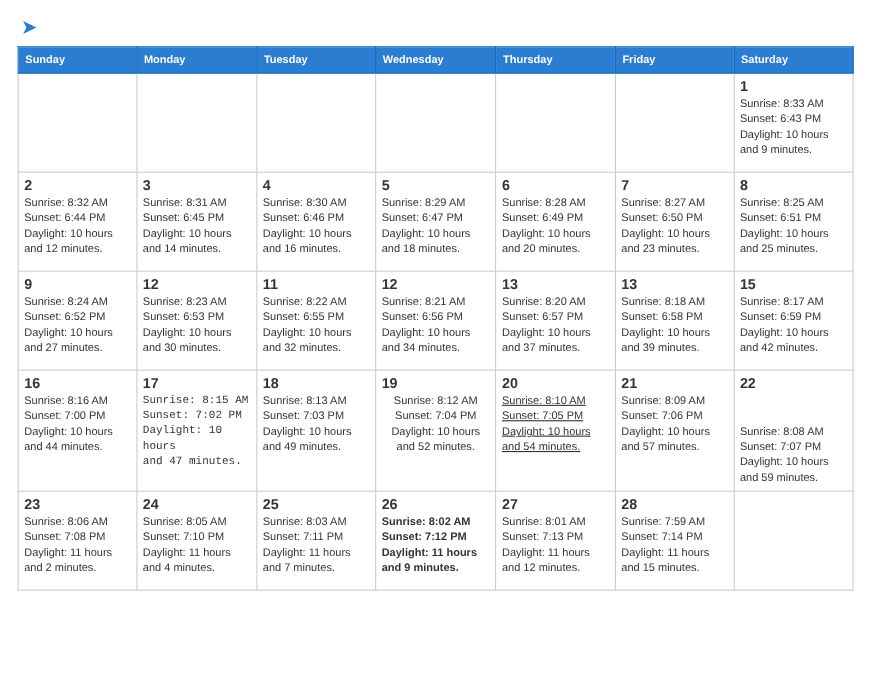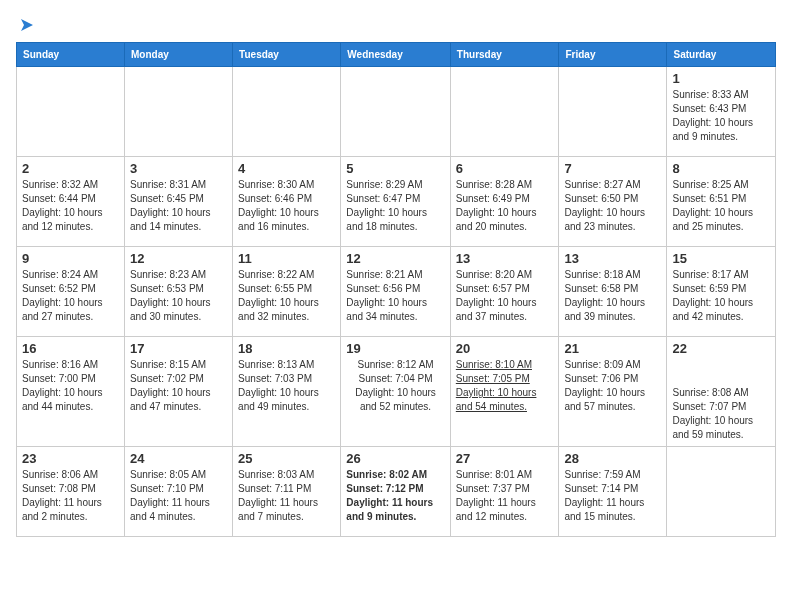--- a/index.html
+++ b/index.html
@@ -241,21 +241,21 @@
       <tr>
         <td>
           <span class="day-num">16</span>
           <div class="day-info" style="white-space: pre-line;">Sunrise: 8:16 AM
 Sunset: 7:00 PM
 Daylight: 10 hours
 and 44 minutes.</div>
         </td>
         <td>
           <span class="day-num">17</span>
-          <div class="day-info" style="white-space: pre-line;">Sunrise: 8:15 AM
+          <div class="day-info" style="white-space: pre-line; font-family: Liberation Mono, monospace;">Sunrise: 8:15 AM
 Sunset: 7:02 PM
 Daylight: 10 hours
 and 47 minutes.</div>
         </td>
         <td>
           <span class="day-num">18</span>
           <div class="day-info" style="white-space: pre-line;">Sunrise: 8:13 AM
 Sunset: 7:03 PM
 Daylight: 10 hours
 and 49 minutes.</div>
@@ -314,21 +314,21 @@
         <td>
           <span class="day-num">26</span>
           <div class="day-info" style="white-space: pre-line; font-weight: bold;">Sunrise: 8:02 AM
 Sunset: 7:12 PM
 Daylight: 11 hours
 and 9 minutes.</div>
         </td>
         <td>
           <span class="day-num">27</span>
           <div class="day-info" style="white-space: pre-line;">Sunrise: 8:01 AM
-Sunset: 7:37 PM
+Sunset: 7:13 PM
 Daylight: 11 hours
 and 12 minutes.</div>
         </td>
         <td>
           <span class="day-num">28</span>
           <div class="day-info" style="white-space: pre-line;">Sunrise: 7:59 AM
 Sunset: 7:14 PM
 Daylight: 11 hours
 and 15 minutes.</div>
         </td>

